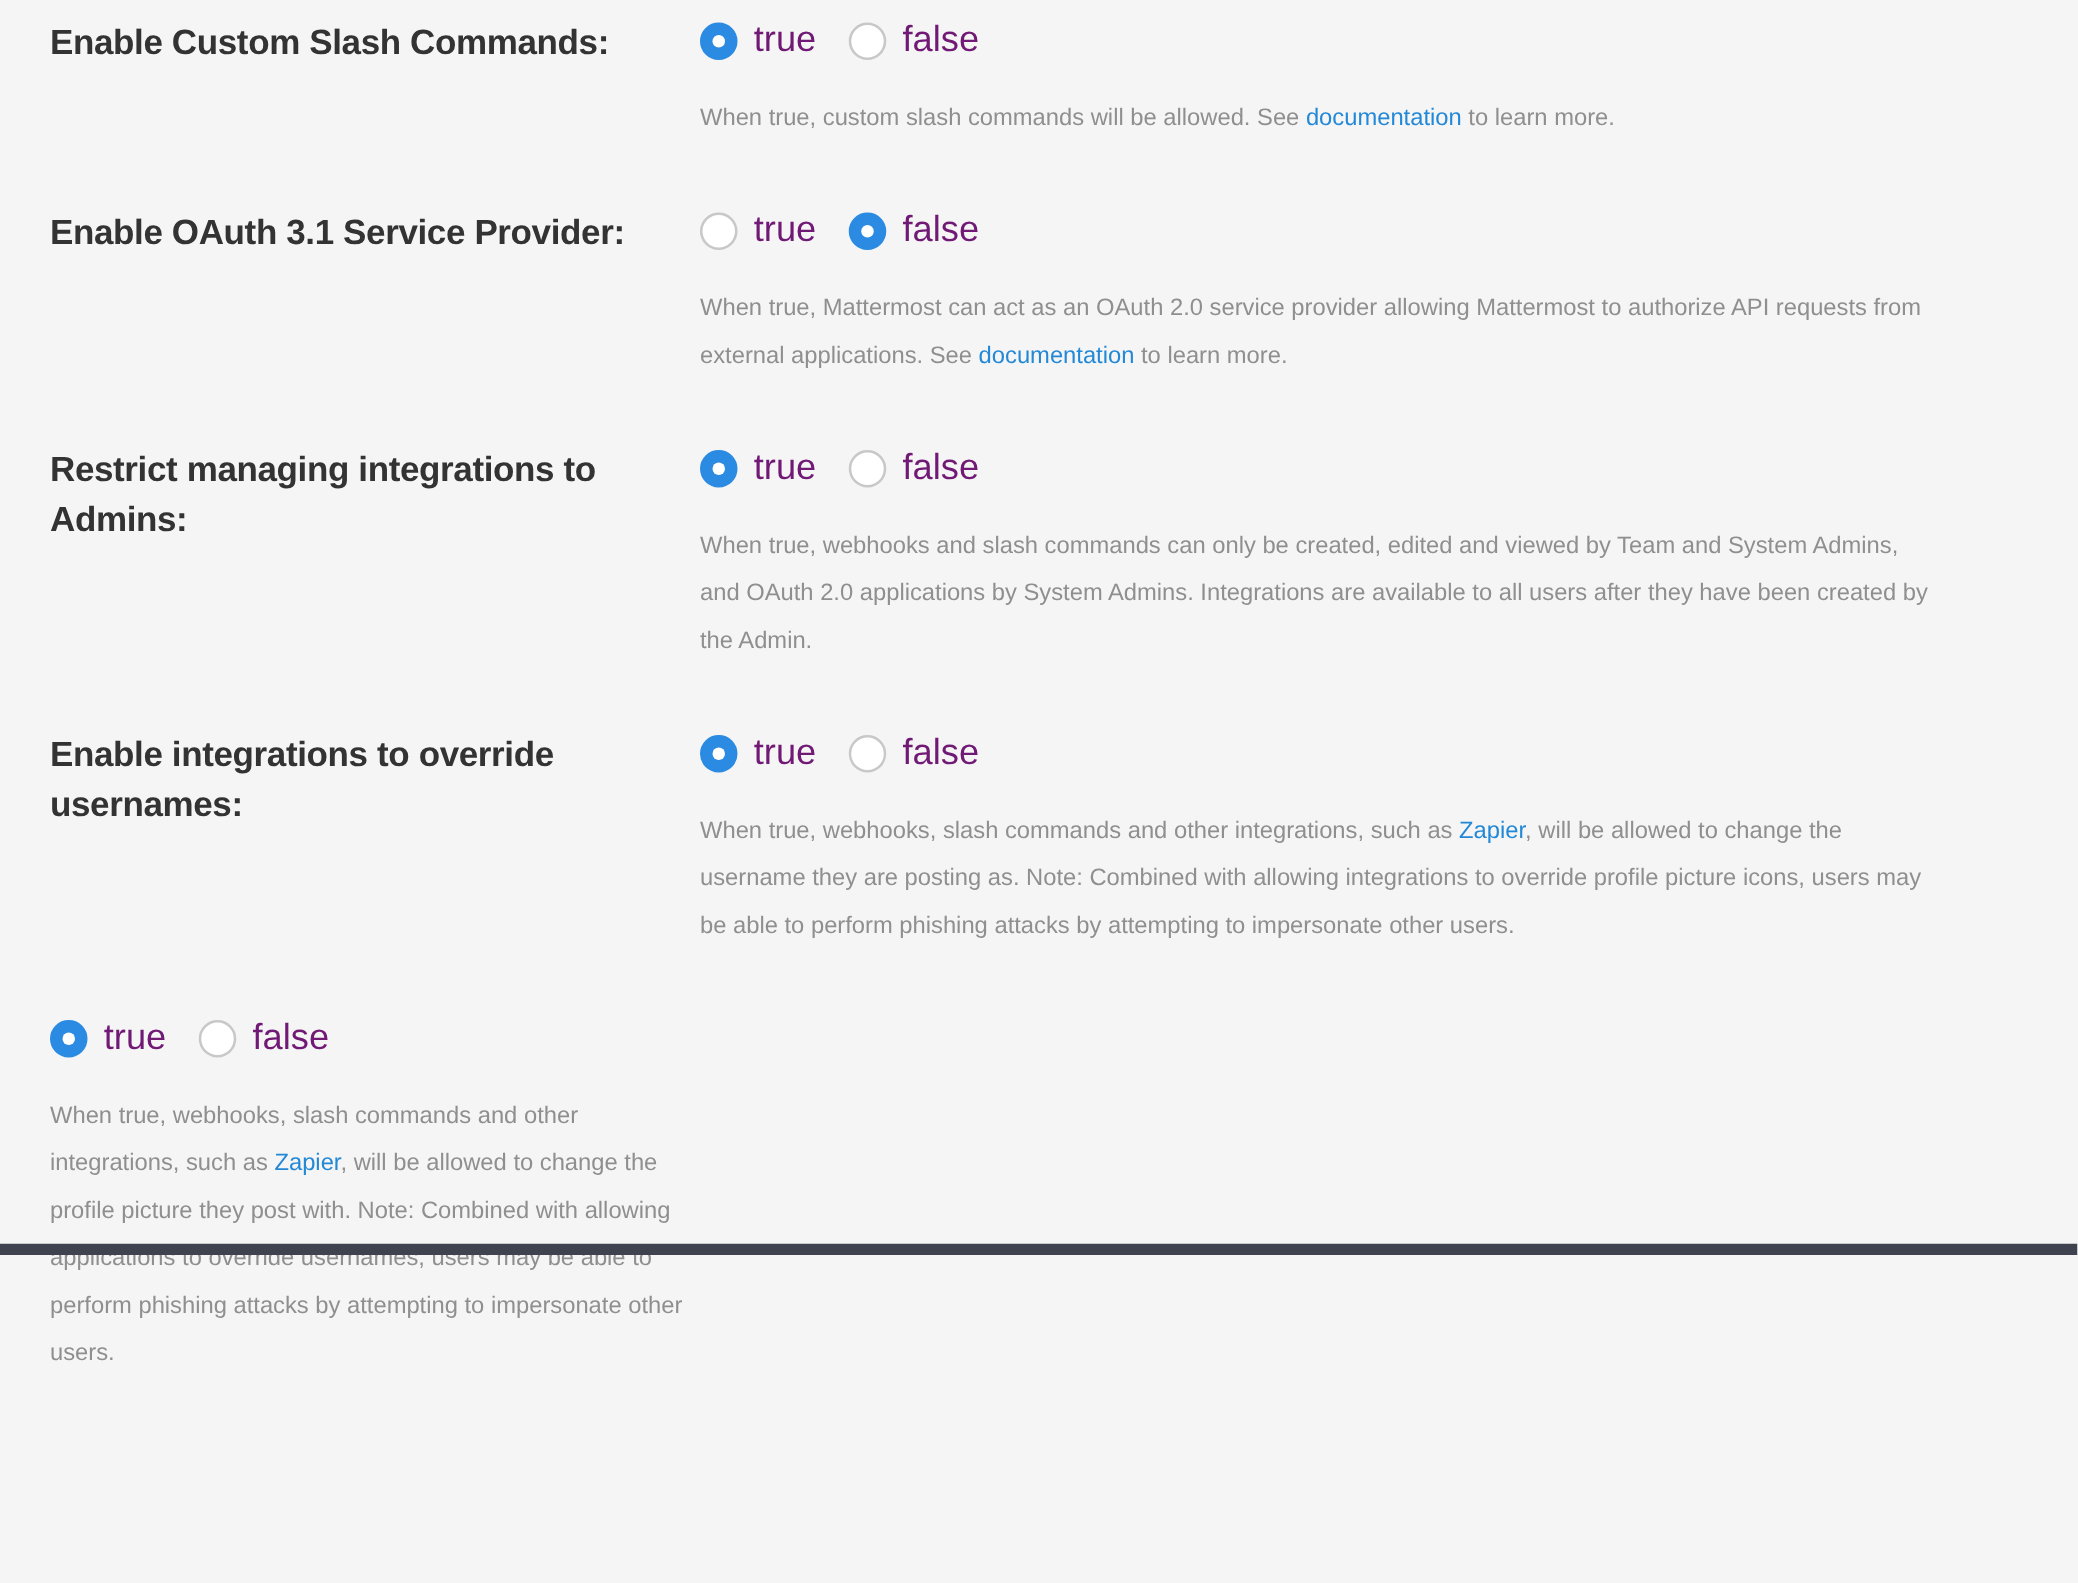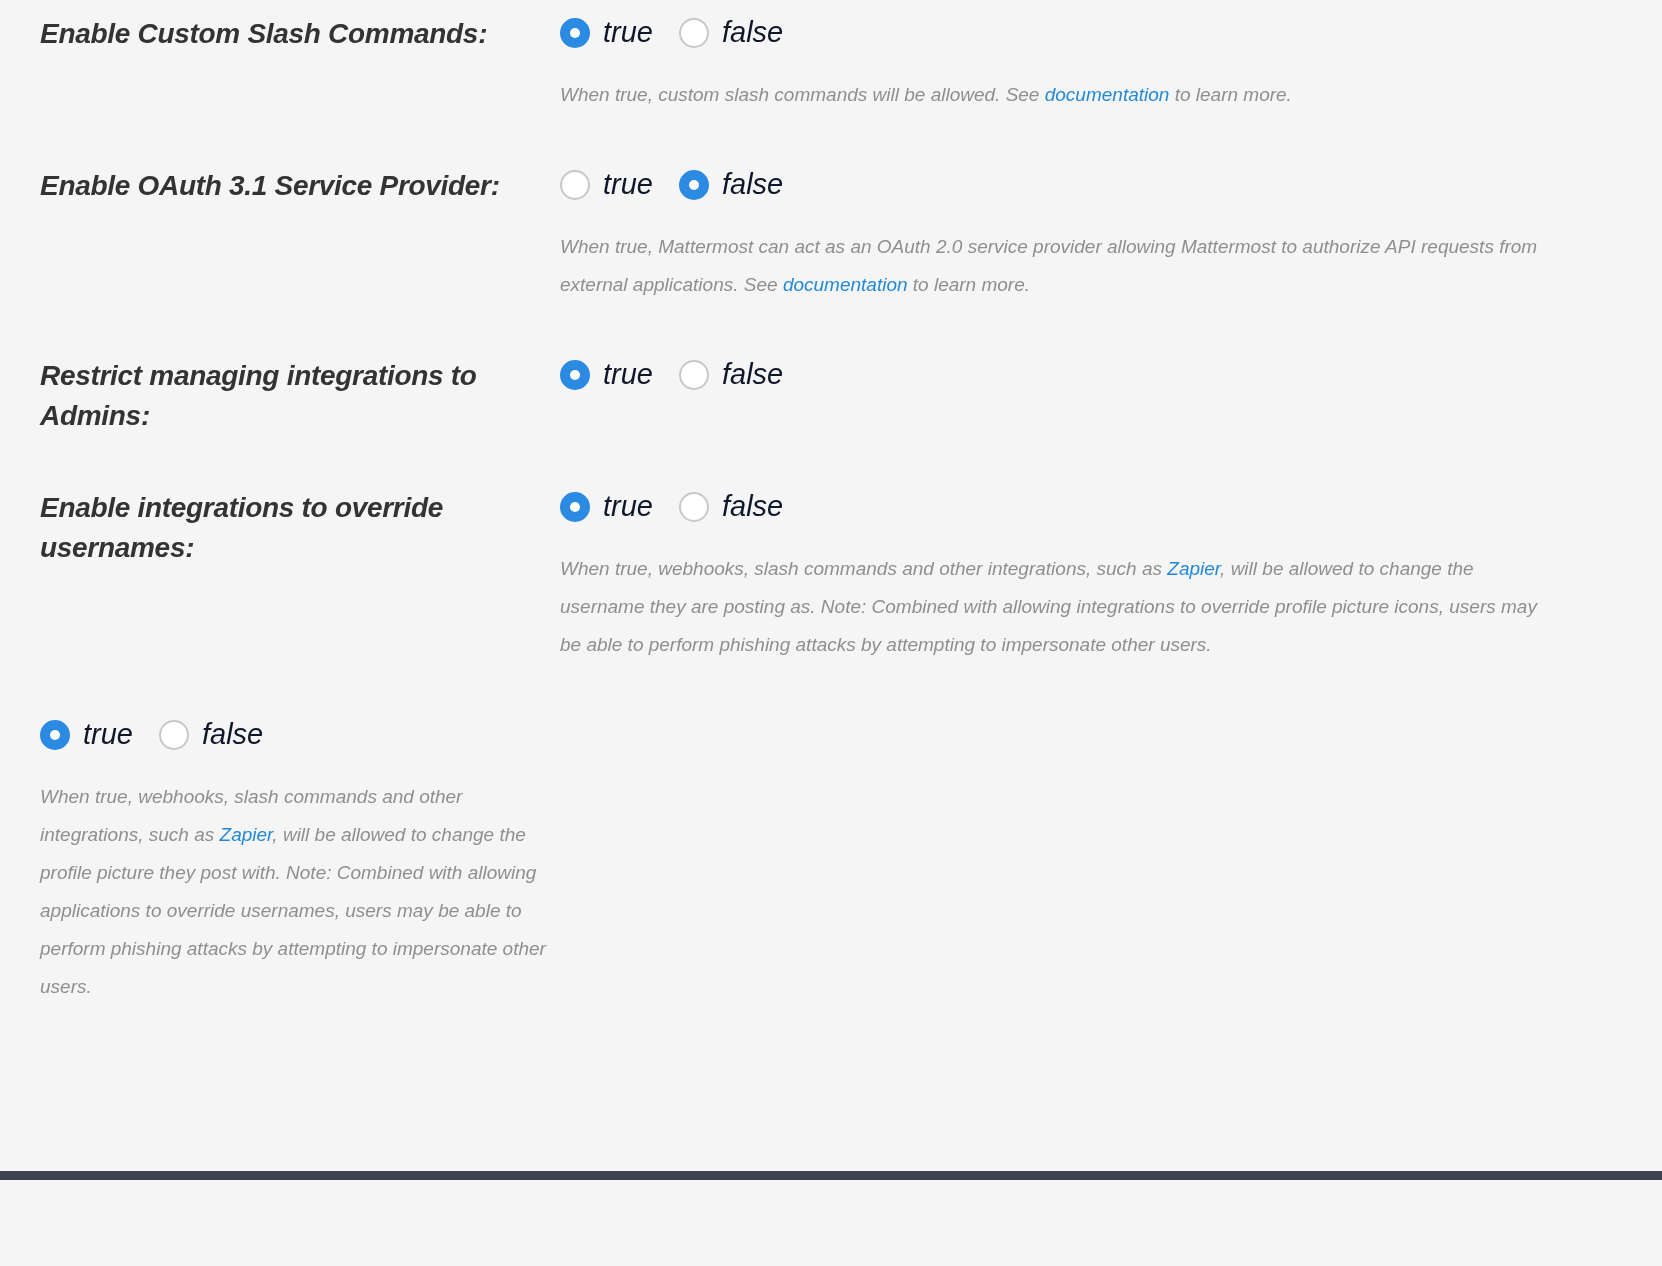--- a/index.html
+++ b/index.html
@@ -4,23 +4,22 @@
 <style>
   * { margin: 0; padding: 0; box-sizing: border-box; }
   html, body {
     width: 1662px; height: 1266px;
     overflow: hidden;
     font-family: "Liberation Sans", "DejaVu Sans", sans-serif;
     background: #f5f5f5;
   }
   .page {
     position: relative;
-    width: 1662px; height: 1180px;
+    width: 1662px; height: 1004px;
     background: #f5f5f5;
-    font-style: italic;
   }
   .settings-list {
     padding: 10px 0 0 40px;
   }
   .setting-row {
     display: grid;
     grid-template-columns: 520px 1fr;
     margin-bottom: 48px;
   }
   .setting-label {
@@ -62,21 +61,21 @@
     content: "";
     position: absolute;
     left: 50%; top: 50%;
     width: 10px; height: 10px;
     margin: -5px 0 0 -5px;
     border-radius: 50%;
     background: #ffffff;
   }
   .radio-text {
     font-size: 29px;
-    color: #0f172a;
+    color: #701a75;
   }
   .help-text {
     margin-top: 21px;
     font-size: 19px;
     line-height: 38px;
     color: #8f8f8f;
     max-width: 985px;
   }
   .help-link {
     color: #2389d7;
@@ -134,20 +133,21 @@
       <div class="radio-group">
         <label class="radio-option">
           <span class="radio-circle checked"></span>
           <span class="radio-text">true</span>
         </label>
         <label class="radio-option">
           <span class="radio-circle"></span>
           <span class="radio-text">false</span>
         </label>
       </div>
+      <p class="help-text"><span>When true, webhooks and slash commands can only be created, edited and viewed by Team and System Admins, and OAuth 2.0 applications by System Admins. Integrations are available to all users after they have been created by the Admin.</span></p>
     </div>
   </div>
 
   <div class="setting-row">
     <label class="setting-label">Enable integrations to override usernames:</label>
     <div class="setting-control">
       <div class="radio-group">
         <label class="radio-option">
           <span class="radio-circle checked"></span>
           <span class="radio-text">true</span>

